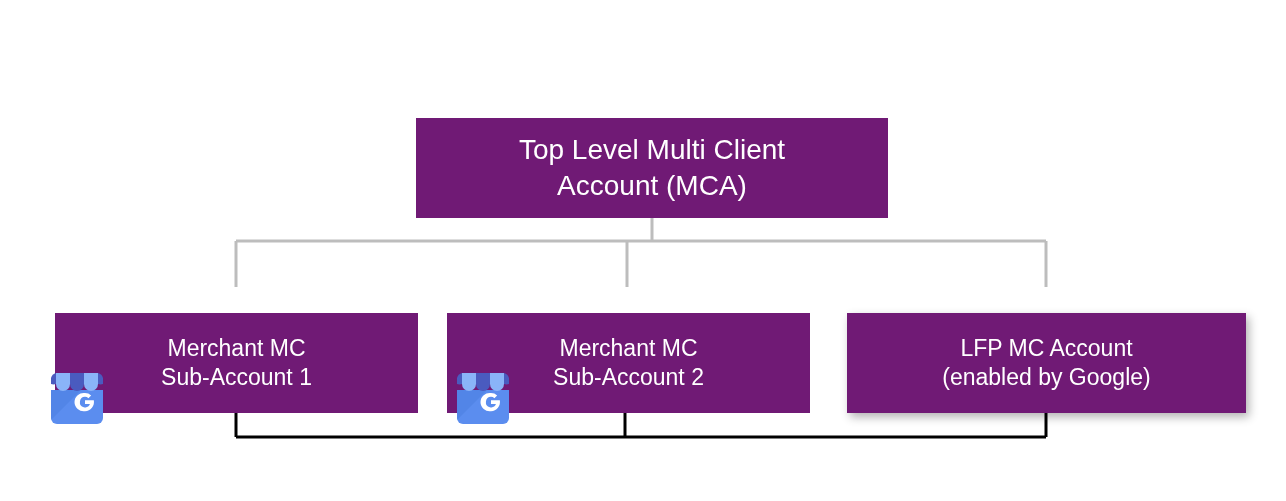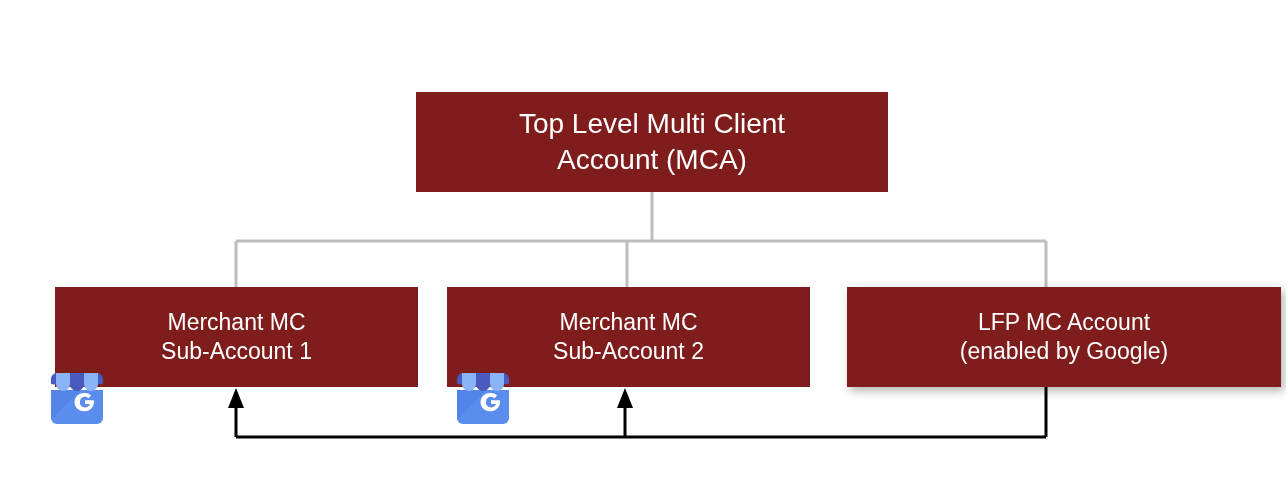--- a/index.html
+++ b/index.html
@@ -21,29 +21,30 @@
   #connectors {
     position: absolute;
     left: 0;
     top: 0;
     width: 1286px;
     height: 501px;
   }
 
   .node {
     position: absolute;
-    background: #7f1d1d;
+    background: #701a75;
     color: #ffffff;
     display: flex;
     align-items: center;
     justify-content: center;
     text-align: center;
     line-height: 1.28;
     box-sizing: border-box;
     padding: 4px 14px;
+    margin-top: 26px;
   }
   .node .node-text {
     white-space: pre-line;
   }
 
   #node-mca {
     left: 416px;
     top: 92px;
     width: 472px;
     height: 100px;
@@ -59,21 +60,21 @@
   #node-sub2 {
     left: 447px;
     top: 287px;
     width: 363px;
     height: 100px;
     font-size: 23px;
   }
   #node-lfp {
     left: 847px;
     top: 287px;
-    width: 434px;
+    width: 399px;
     height: 100px;
     font-size: 23px;
     box-shadow: 3px 4px 9px rgba(0, 0, 0, 0.30);
   }
 
   .gbp-icon {
     position: absolute;
     width: 72px;
     height: 72px;
     z-index: 5;

